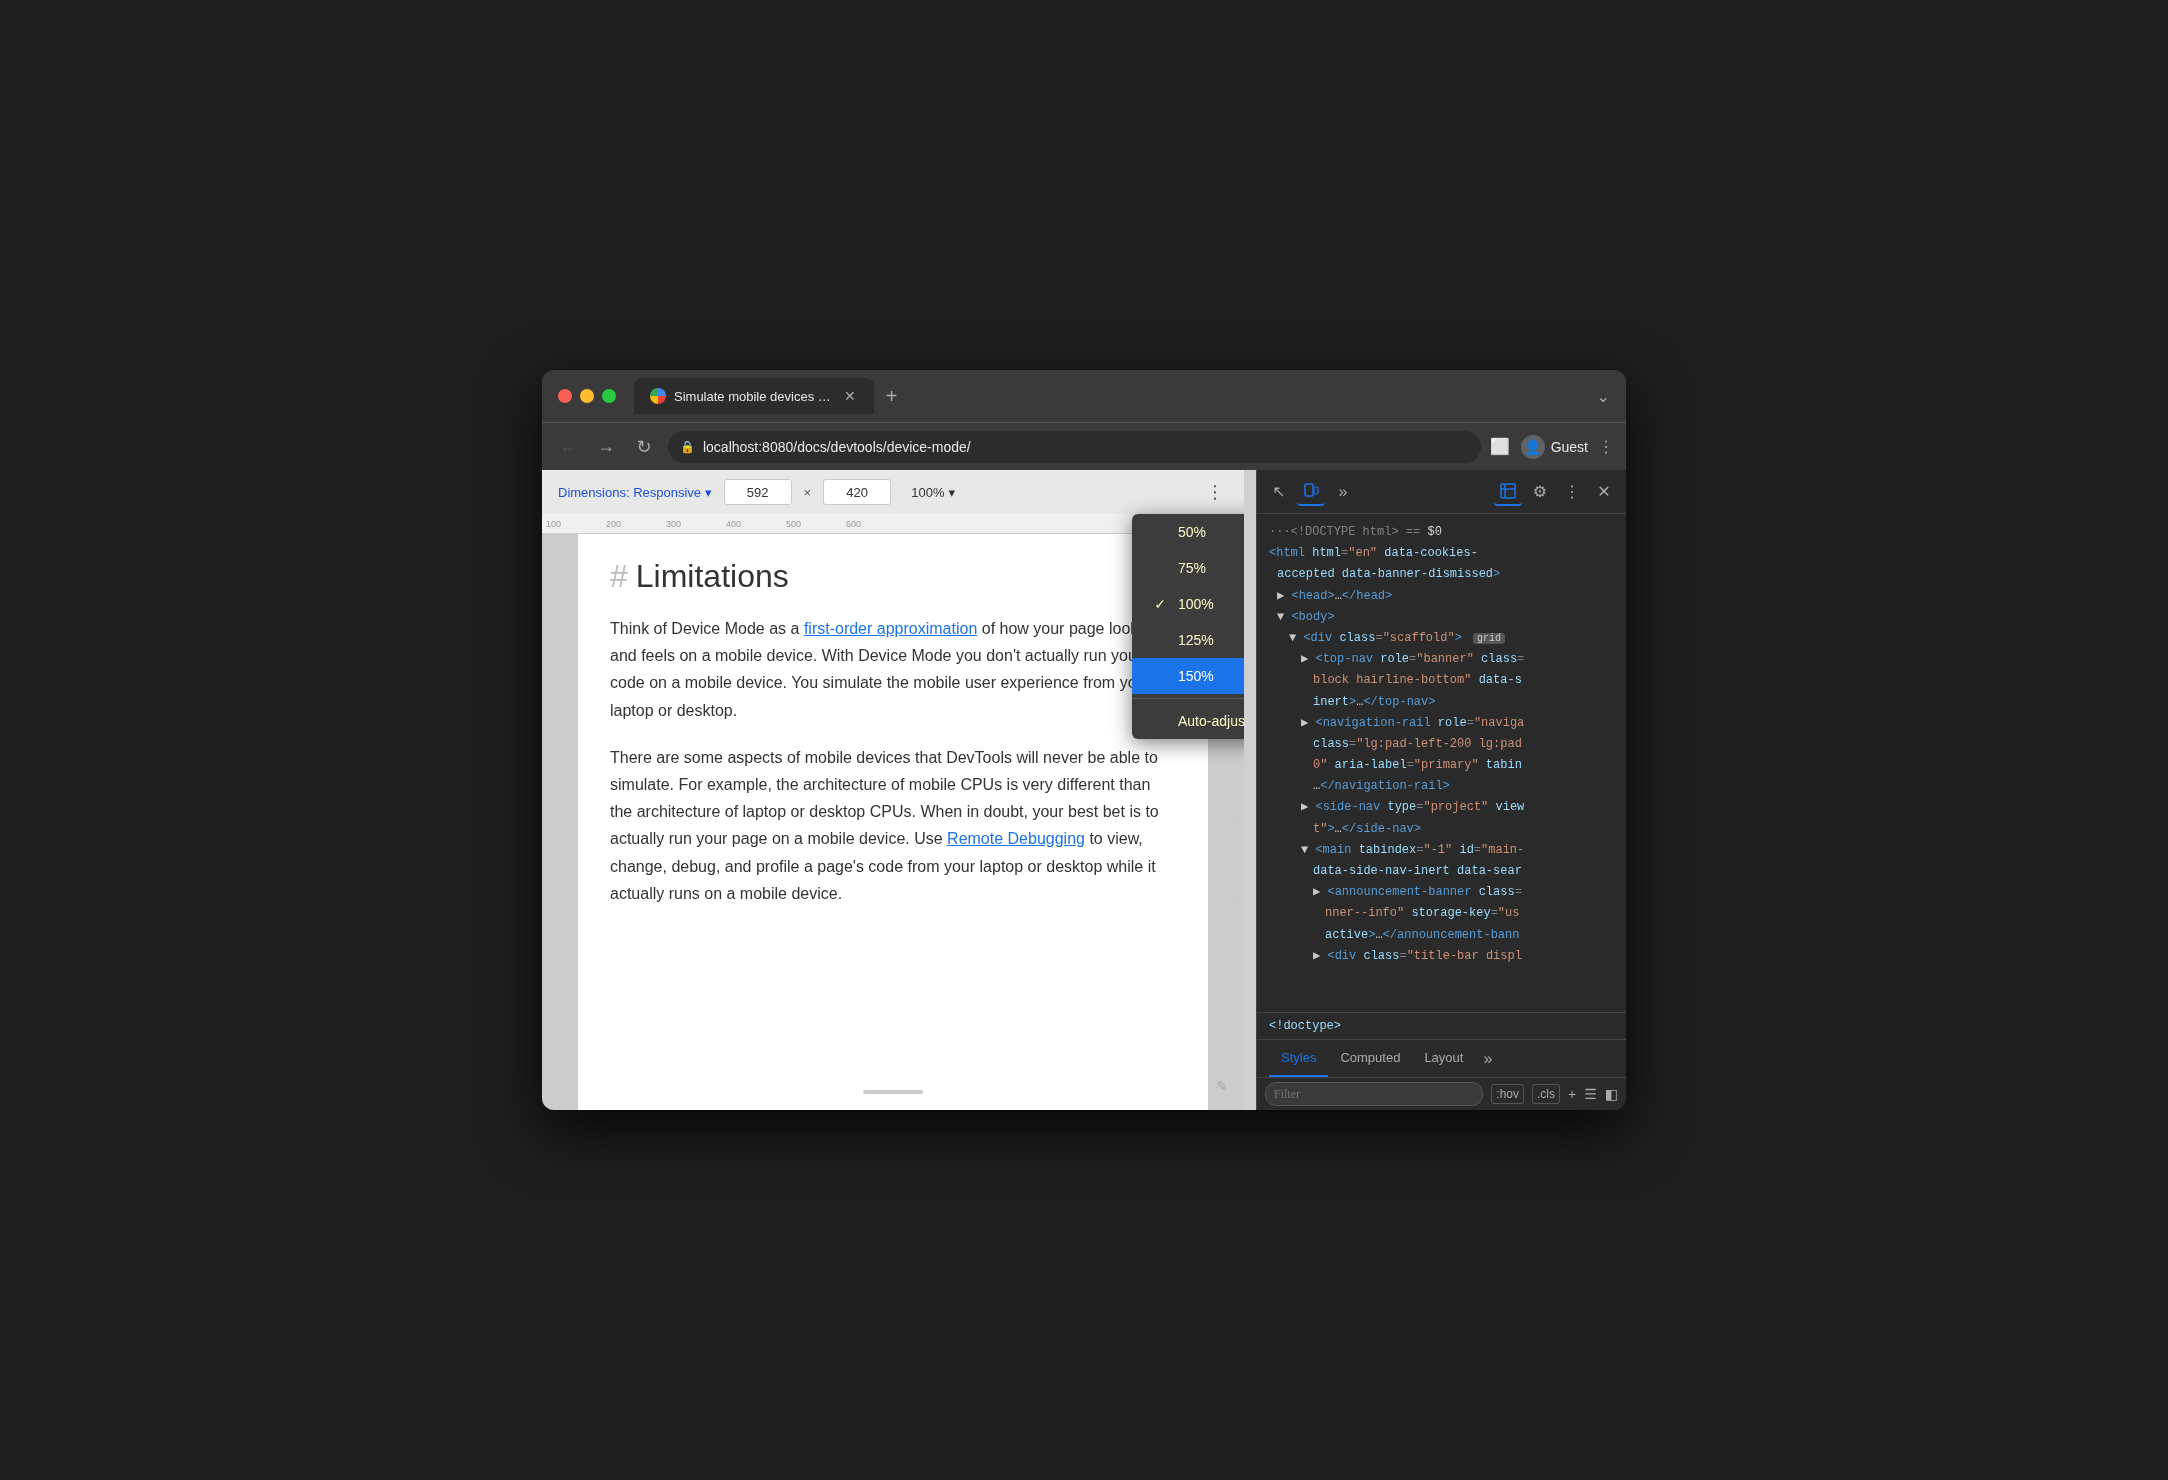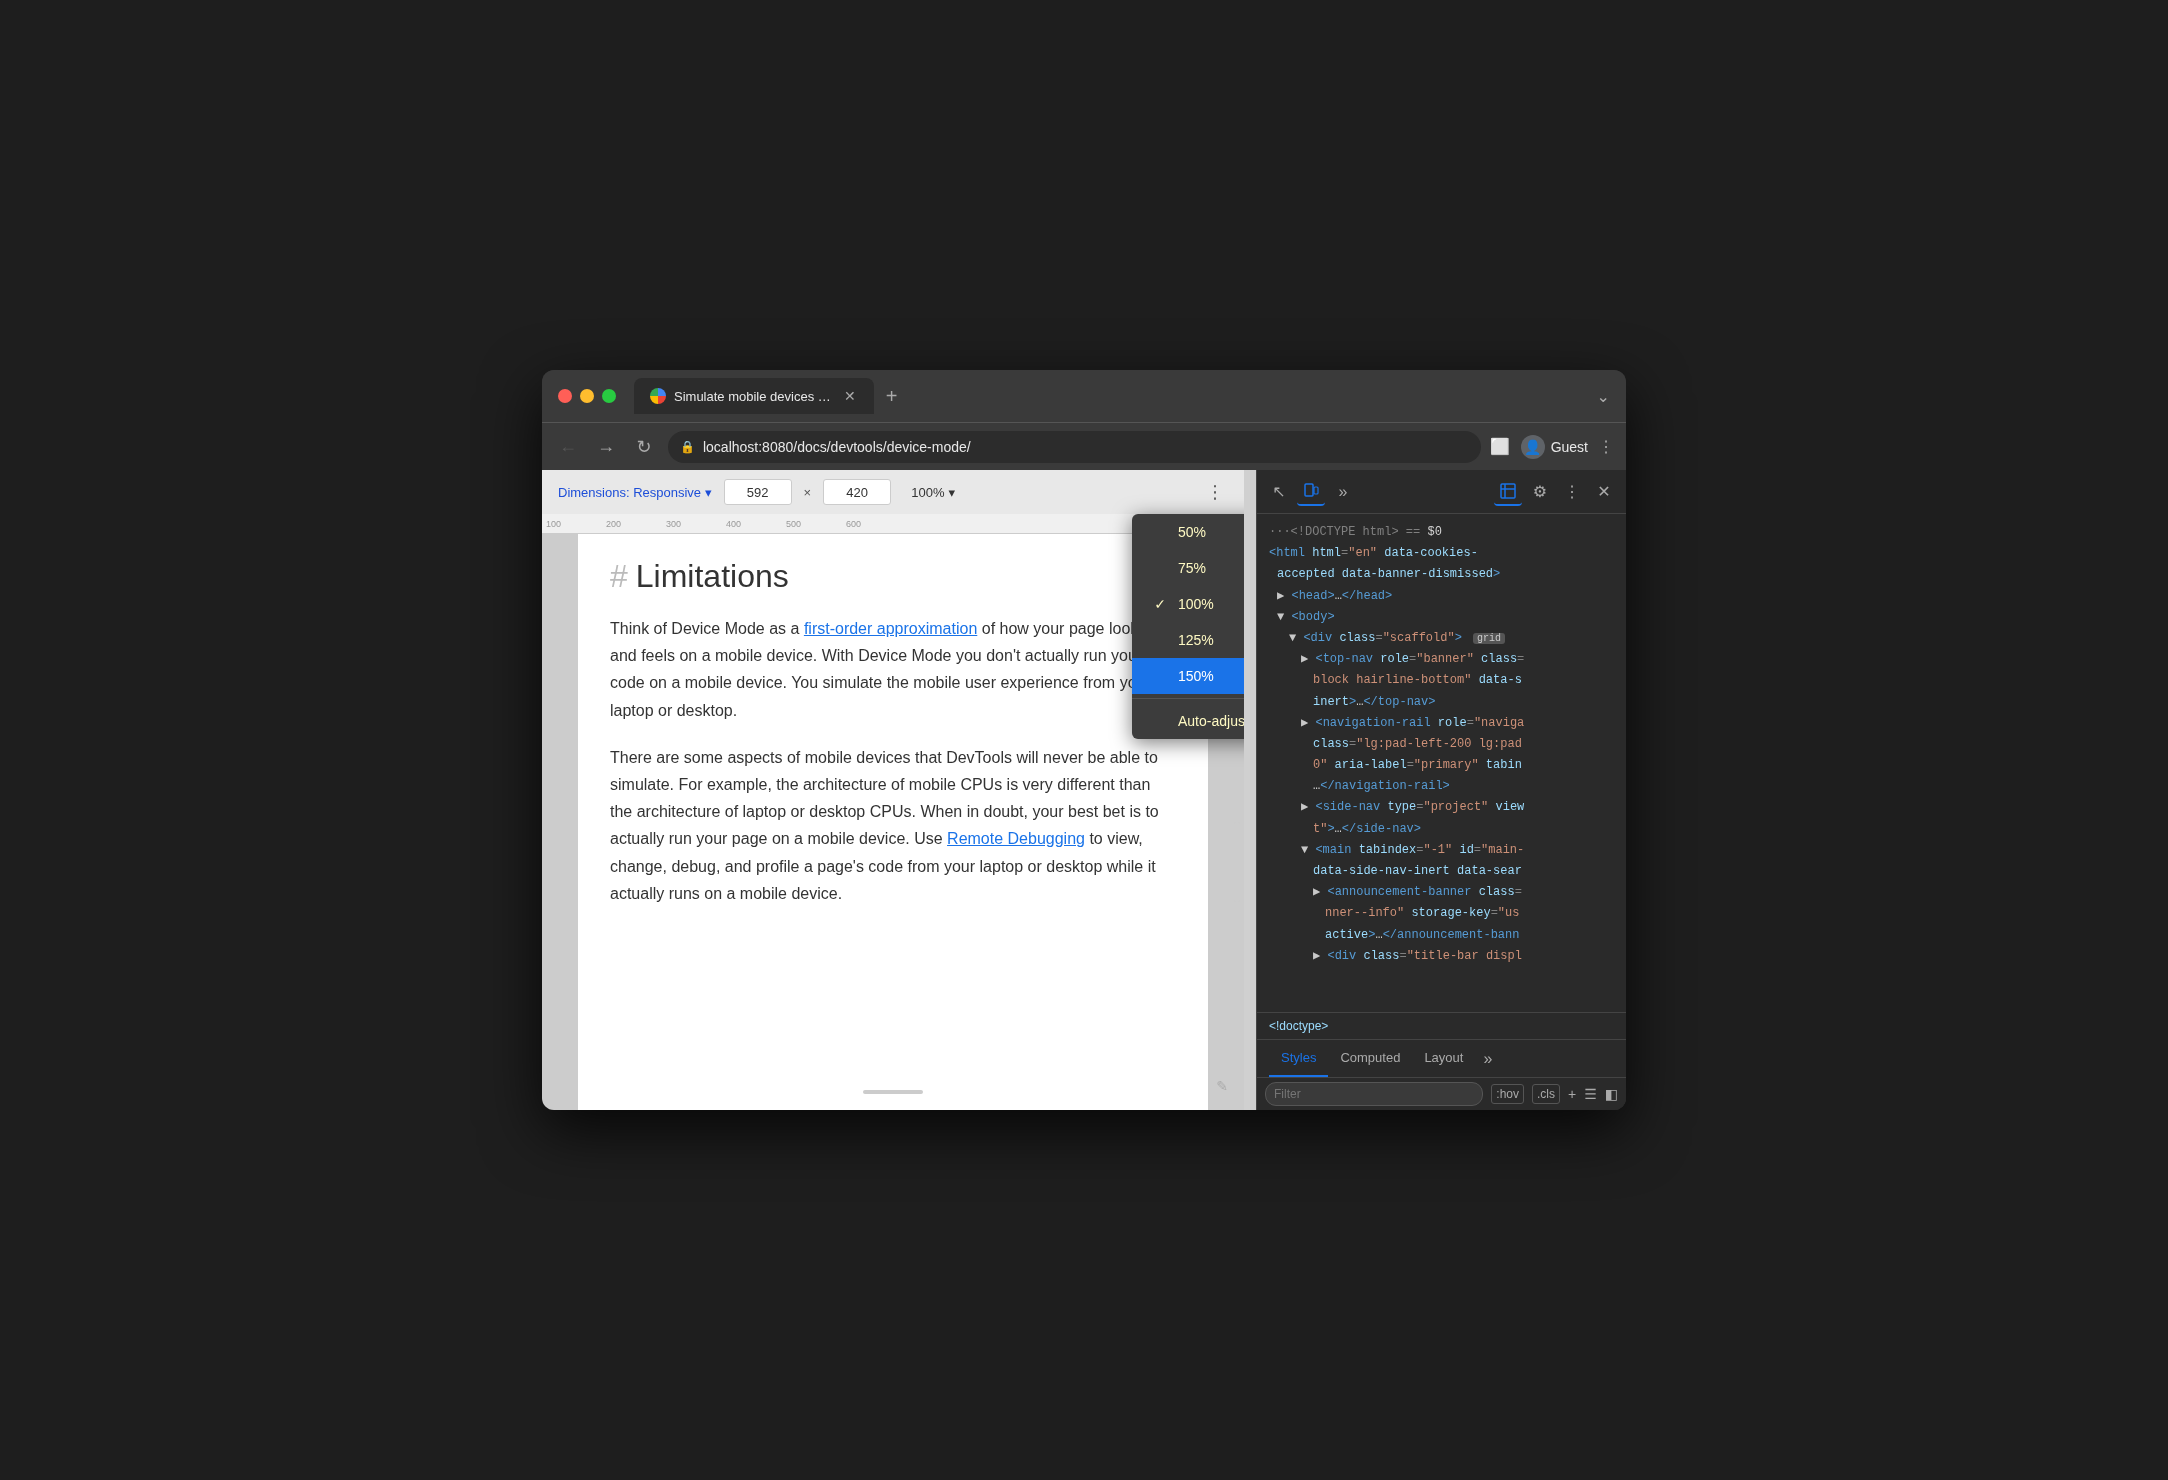--- a/index.html
+++ b/index.html
@@ -449,21 +449,21 @@
     }
 
     
     .devtools-bottom {
       border-top: 1px solid #444;
       flex-shrink: 0;
     }
 
     .doctype-line {
       padding: 6px 12px;
-      font-family: Liberation Sans, sans-serif;
+      font-family: Liberation Mono, monospace;
       font-size: 12px;
       border-bottom: 1px solid #444;
     }
 
     .devtools-tabs {
       display: flex;
       align-items: center;
       padding: 0 12px;
       border-bottom: 1px solid #444;
       background: #2a2a2a;
@@ -499,20 +499,21 @@
 
     .filter-input {
       background: #3a3a3a;
       border: 1px solid #555;
       border-radius: 11px;
       height: 24px;
       padding: 0 8px;
       color: #d4d4d4;
       font-size: 12px;
       flex: 1;
+      font-family: Liberation Serif, serif;
     }
 
     .filter-btn {
       color: #aaa;
       font-size: 12px;
       cursor: pointer;
       padding: 2px 4px;
       border: 1px solid #555;
       border-radius: 3px;
       background: none;

